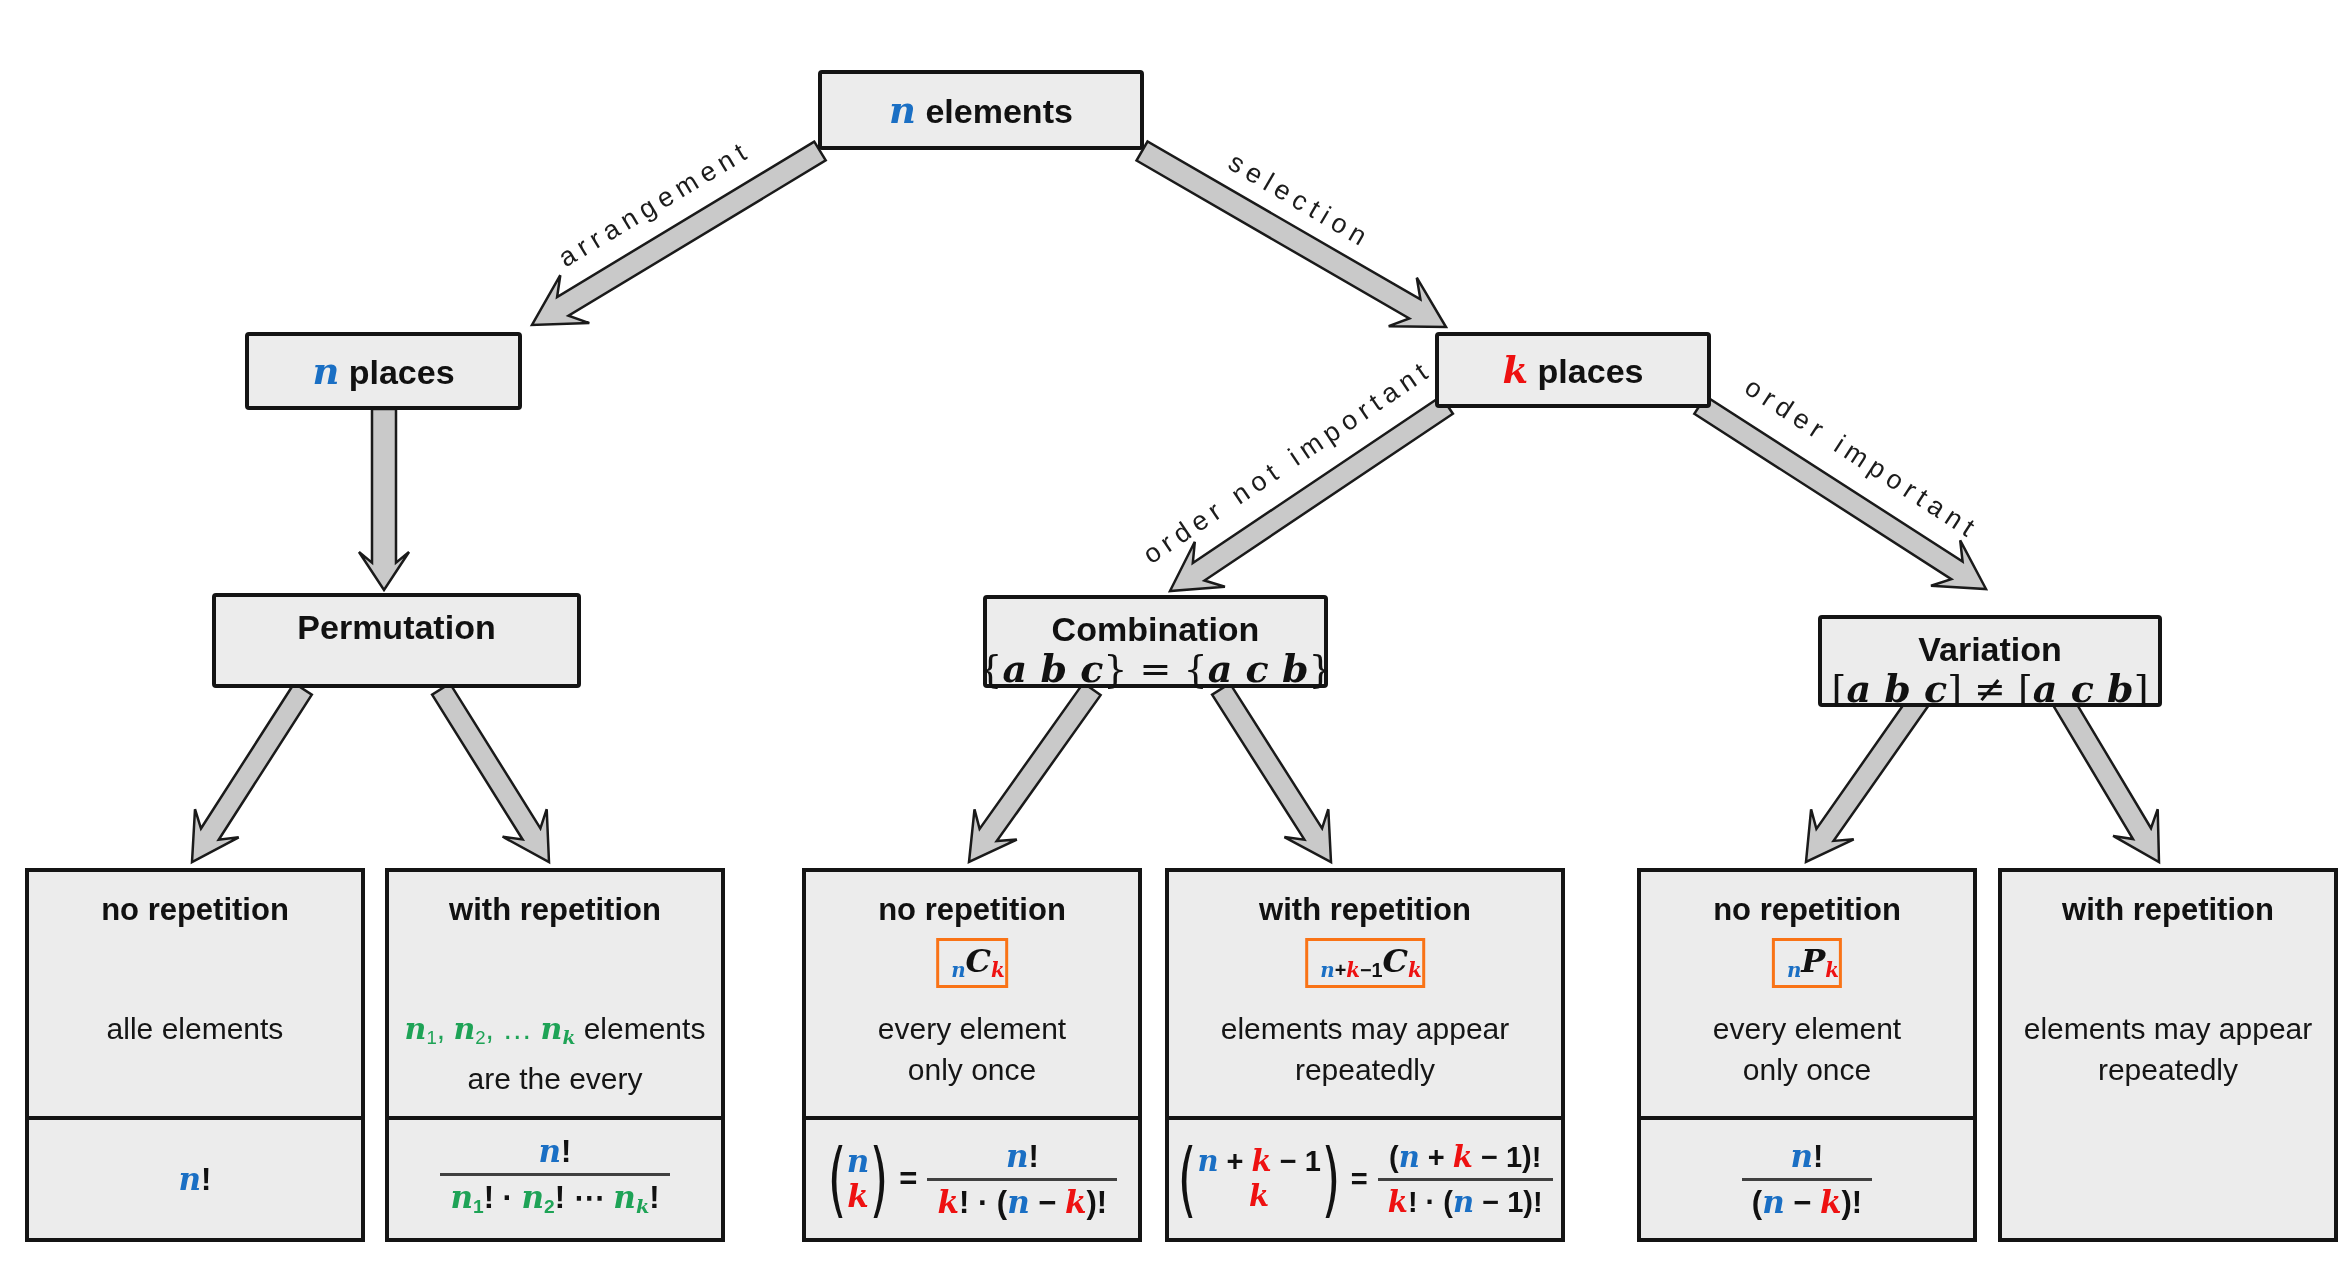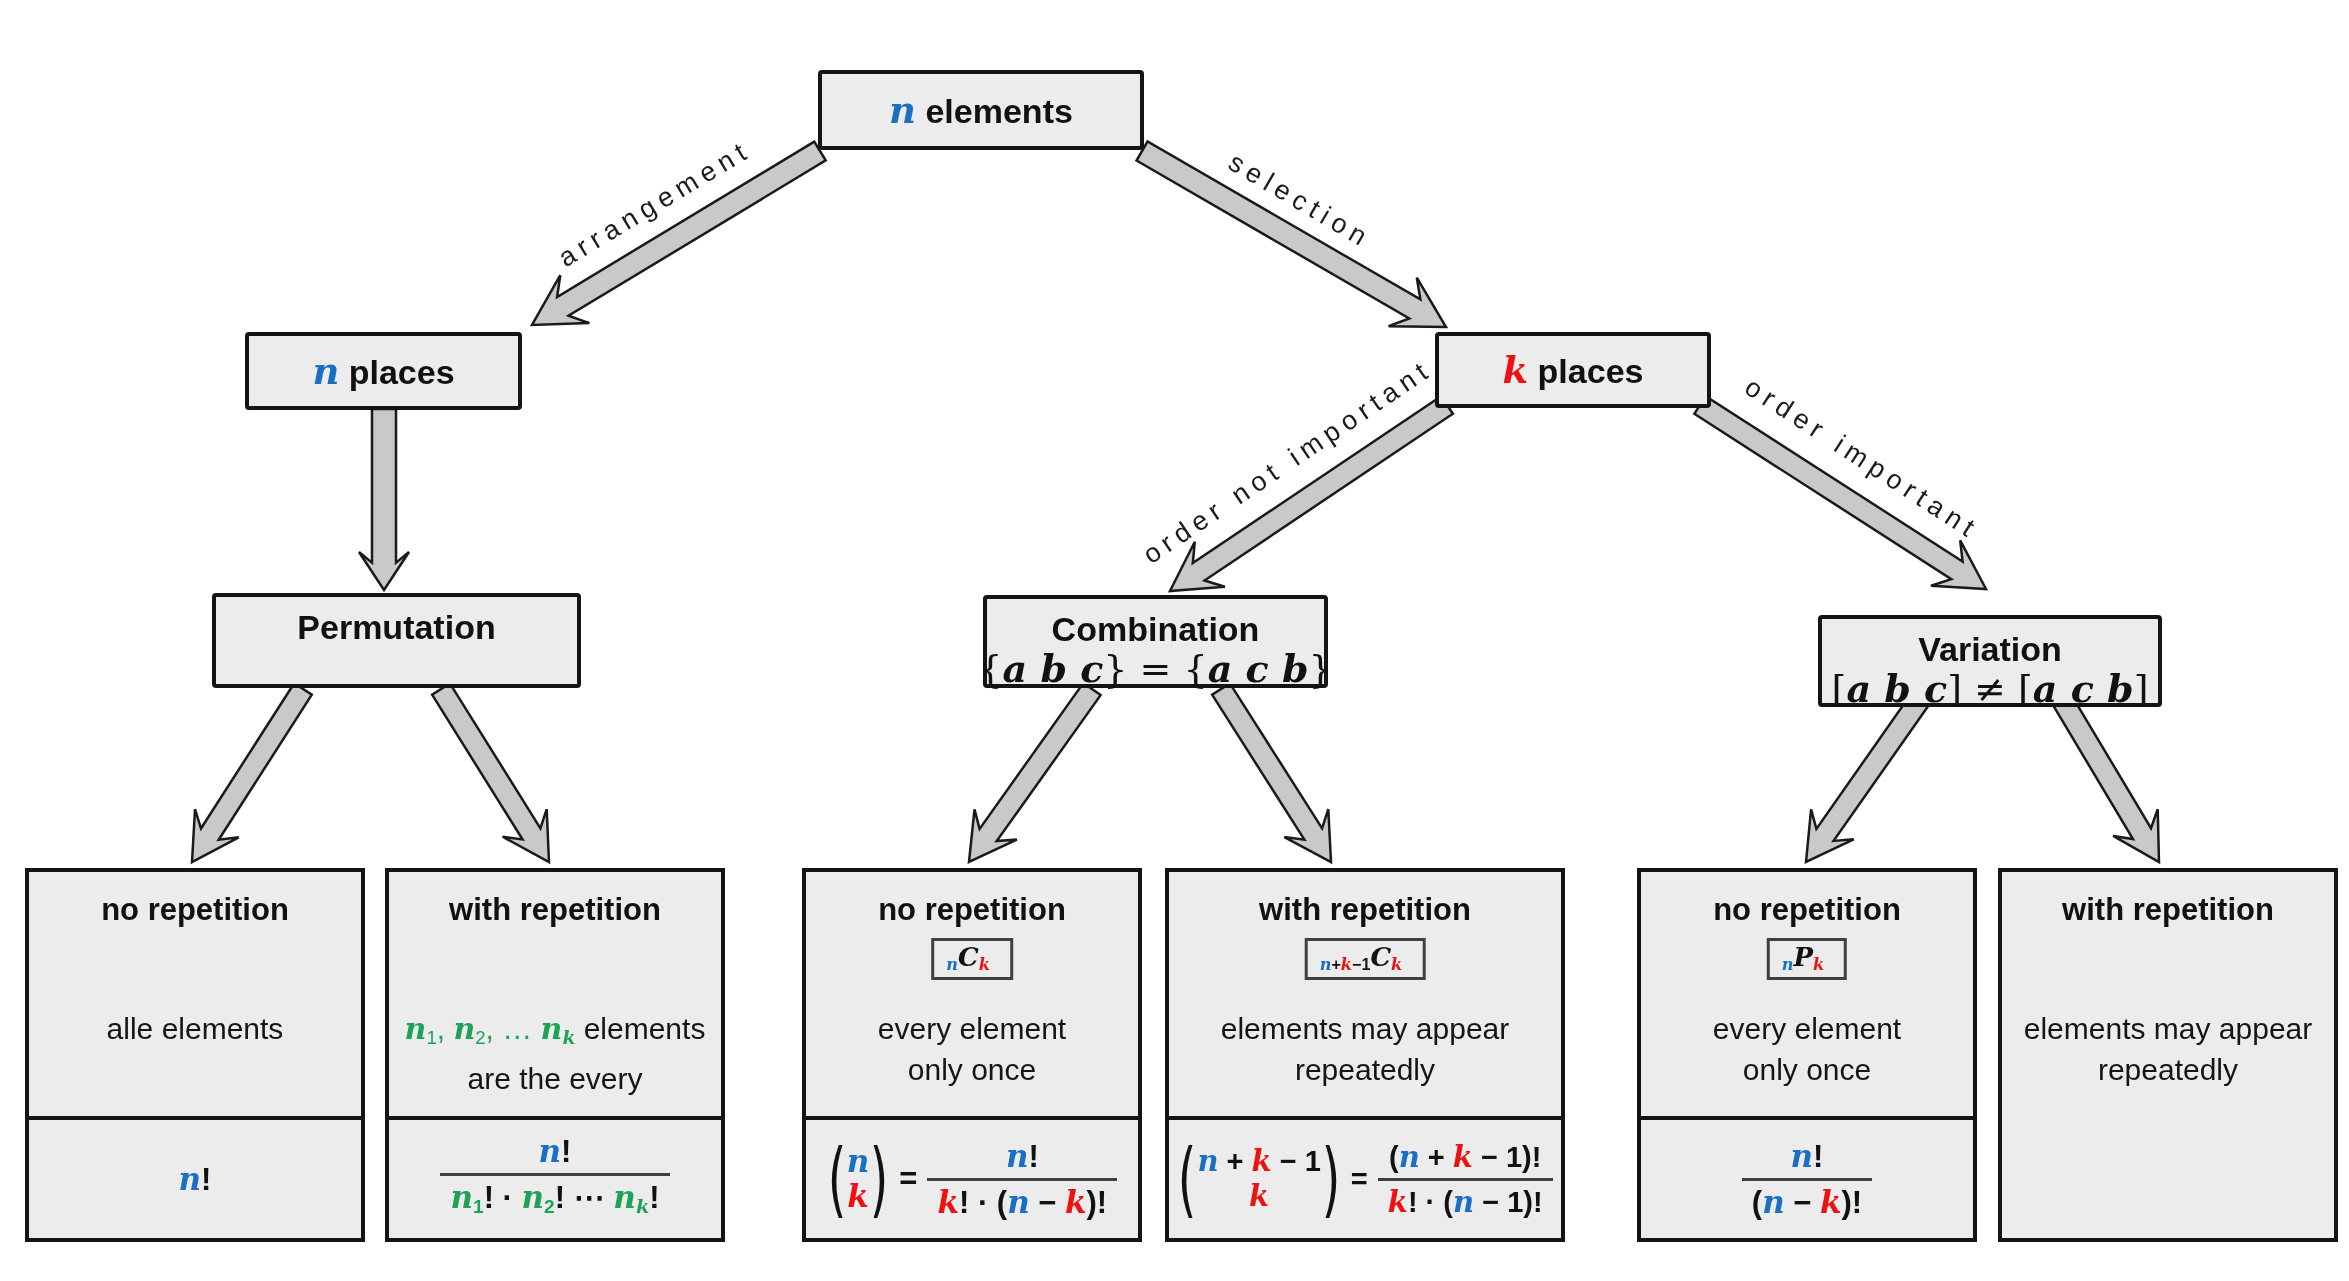--- a/index.html
+++ b/index.html
@@ -34,21 +34,21 @@
 
   
   .leaf{
     position:absolute;z-index:2;background:#ececec;border:4px solid #141414;box-sizing:border-box;
     display:flex;flex-direction:column;
   }
   .leaf-top{position:relative;height:244px;}
   .leaf-title{position:absolute;top:20px;left:0;right:0;text-align:center;font-weight:700;font-size:31px;}
   .badge{
     position:absolute;top:66px;left:50%;transform:translateX(-50%);
-    border:3px solid #404040;padding:1px 20px 3px 12px;font-size:26px;font-weight:700;white-space:nowrap;
+    border:3px solid #f97316;padding:1px 0 3px 12px;font-size:32px;font-weight:700;white-space:nowrap;
   }
   .leaf-desc{position:absolute;top:136px;left:0;right:0;text-align:center;font-size:30px;line-height:41px;color:#151515;}
   .leaf-bottom{
     flex:1;border-top:4px solid #141414;display:flex;align-items:center;justify-content:center;
     font-size:31px;font-weight:700;
   }
   .frac{display:inline-flex;flex-direction:column;align-items:center;vertical-align:middle;}
   .frac .ftop{padding:0 10px 3px 10px;line-height:36px;}
   .frac .fbot{border-top:3px solid #404040;padding:3px 10px 0 10px;line-height:36px;}
   .formula-row{display:flex;align-items:center;justify-content:center;}

